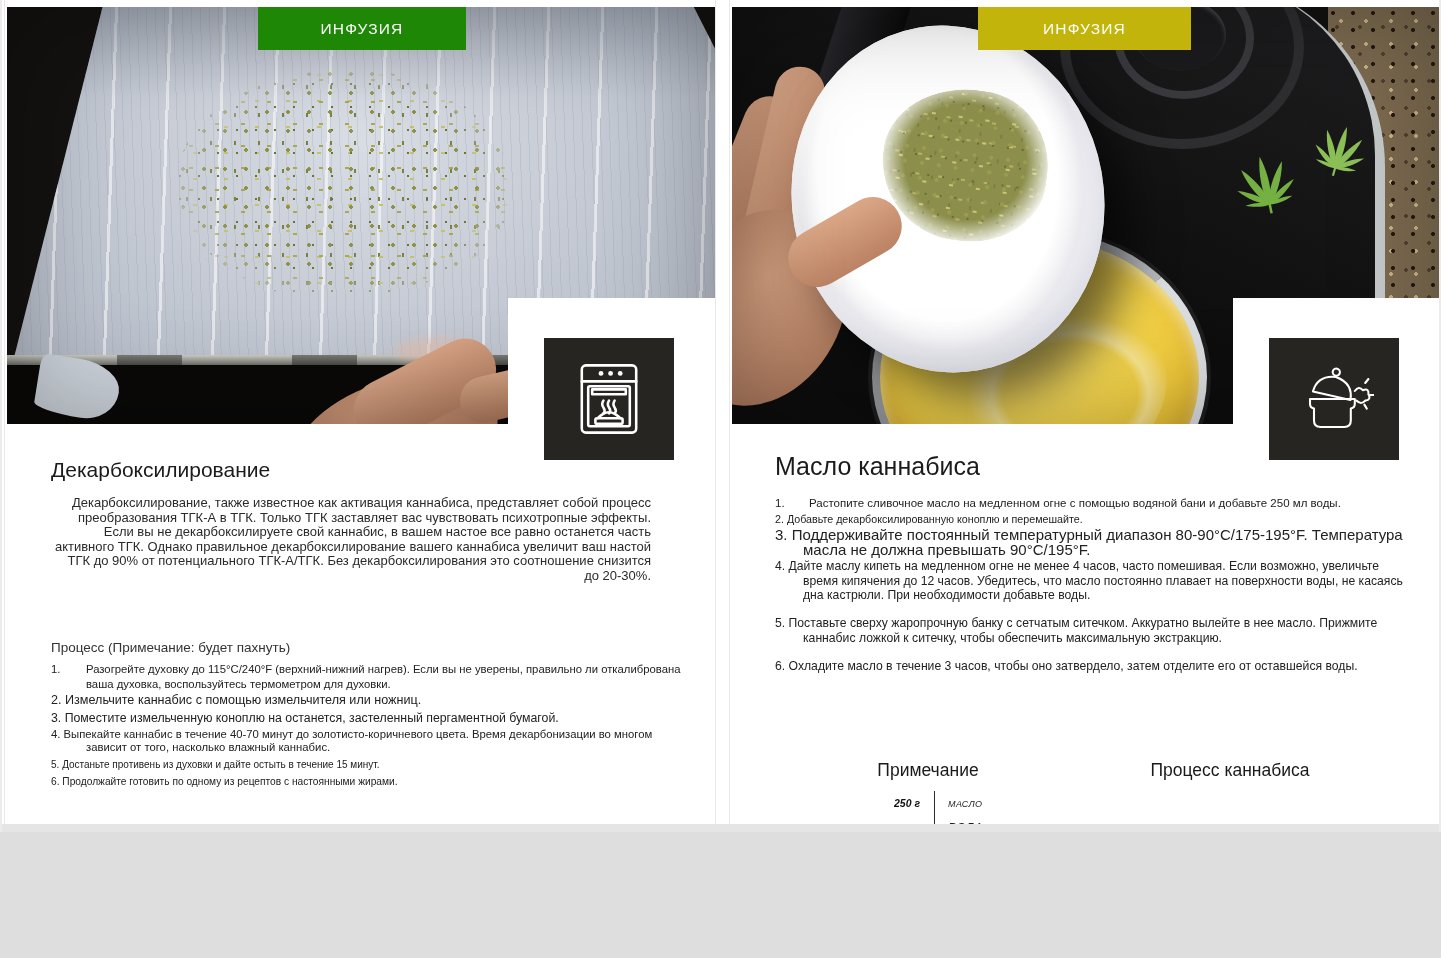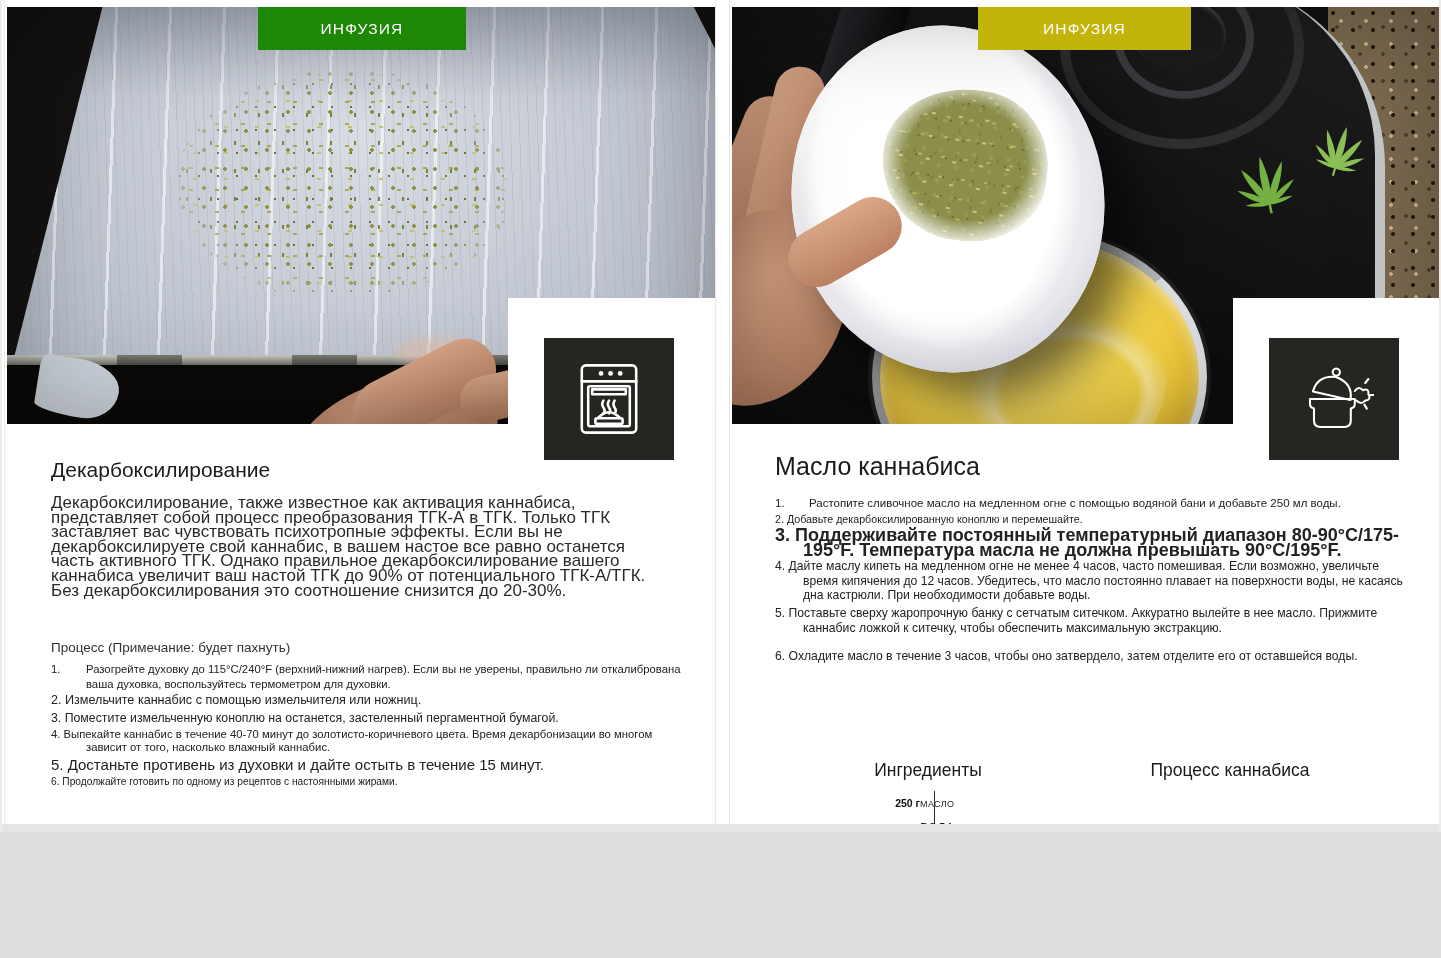--- a/index.html
+++ b/index.html
@@ -117,52 +117,52 @@
     -webkit-mask-image:radial-gradient(ellipse at 50% 48%, #000 0 52%, rgba(0,0,0,0) 76%);
     mask-image:radial-gradient(ellipse at 50% 48%, #000 0 52%, rgba(0,0,0,0) 76%);
   }
   .rp-thumb { left:52px; top:206px; width:122px; height:58px; border-radius:32px;
     background:linear-gradient(180deg,#dba887,#bb8263); transform:rotate(-30deg); }
   .vignette { inset:0; box-shadow:inset 0 0 110px rgba(0,0,0,.30); }
 
   
   .lp-title { position:absolute; left:46px; top:458px; font-size:21px; font-weight:400; color:#1b1b1b; }
   .rp-title { position:absolute; left:45px; top:452px; font-size:25px; font-weight:400; color:#1b1b1b; }
-  .lp-intro { position:absolute; left:46px; top:496px; width:600px; font-size:17px; line-height:14.6px; color:#2a2a2a; }
+  .lp-intro { position:absolute; left:46px; top:496px; width:600px; font-size:13px; line-height:14.6px; color:#2a2a2a;text-align:right; }
   .proc-head { position:absolute; left:46px; top:640px; font-size:13.5px; color:#333;text-align:right; }
 
   .steps { position:absolute; list-style:none; color:#222; }
   .steps-left  { left:46px; top:662px; width:640px; }
   .steps-right { left:45px; top:496px; width:638px; }
   .steps li { margin-bottom:2px; }
   .steps li.hang { padding-left:28px; text-indent:-28px; }
   .steps li.tabbed { position:relative; padding-left:34px; text-indent:0; }
   .steps li.tabbed .n { position:absolute; left:0; top:0; }
   .steps-left  li.tabbed { padding-left:35px; }
   .steps-left li:nth-child(1) { font-size:11.3px; line-height:14.6px; }
   .steps-left li:nth-child(2) { font-size:12.6px; line-height:15.5px; }
   .steps-left li:nth-child(3) { font-size:12.3px; line-height:15px; }
   .steps-left li:nth-child(4) { font-size:11.3px; line-height:13.4px; padding-left:35px; text-indent:-35px; }
-  .steps-left li:nth-child(5) { font-size:15px; line-height:15.5px; margin-top:1px; }
+  .steps-left li:nth-child(5) { font-size:10px; line-height:15.5px; margin-top:1px; }
   .steps-left li:nth-child(6) { font-size:10.2px; line-height:13px; margin-top:3px; }
   .steps-right li:nth-child(1) { font-size:11.5px; line-height:14.8px; }
   .steps-right li:nth-child(2) { font-size:10.7px; line-height:13.6px; }
-  .steps-right li:nth-child(3) { font-size:18px; line-height:14.4px;font-weight:bold; }
+  .steps-right li:nth-child(3) { font-size:15px; line-height:14.4px; }
   .steps-right li:nth-child(4) { font-size:12.2px; line-height:14.4px; }
-  .steps-right li:nth-child(5) { font-size:12.2px; line-height:14.4px; margin-top:4px; }
+  .steps-right li:nth-child(5) { font-size:12.2px; line-height:14.4px; margin-top:14px; }
   .steps-right li:nth-child(6) { font-size:12.2px; line-height:14.4px; margin-top:14px; }
 
   
   .ing-col { position:absolute; top:760px; }
   .ing-col-1 { left:98px;  width:200px; }
   .ing-col-2 { left:370px; width:260px; }
   .ing-head { text-align:center; font-size:17.5px; color:#1a1a1a; }
   .ing-rows { position:relative; margin-top:16px; }
   .ing-rows .rule { position:absolute; left:106px; top:-6px; width:1px; height:96px; background:#2b2b2b; }
-  .ing-row { display:grid; grid-template-columns:92px 1fr; align-items:baseline; min-height:24px; }
+  .ing-row { display:grid; grid-template-columns:92px 1fr; column-gap:28px; align-items:baseline; min-height:24px;font-style:italic; }
   .ing-qty { text-align:right; font-weight:700; color:#111; }
   .q-sm { font-size:10.5px; } .q-md { font-size:12px; }
   .ing-name { color:#1d1d1d; }
   .l-tiny { font-size:9px; letter-spacing:.4px; } .l-big { font-size:12.5px; } .l-sm { font-size:9.5px; letter-spacing:.3px; }
 
   
   .pagenum { position:absolute; left:0; width:100%; top:912px; height:32px;
     display:flex; align-items:center; justify-content:center; gap:26px; }
   .pagenum .num { font-size:20px; color:#111; }
   .pagenum .dash { width:44px; height:2px; background:#1d1d1d; }
@@ -302,21 +302,21 @@
     <ol class="steps steps-right">
       <li class="tabbed"><span class="n">1.</span><span>Растопите сливочное масло на медленном огне с помощью водяной бани и добавьте 250 мл воды.</span></li>
       <li class="hang"><span class="n">2.</span> <span>Добавьте декарбоксилированную коноплю и перемешайте.</span></li>
       <li class="hang"><span class="n">3.</span> <span>Поддерживайте постоянный температурный диапазон 80-90°C/175-195°F. Температура масла не должна превышать 90°C/195°F.</span></li>
       <li class="hang"><span class="n">4.</span> <span>Дайте маслу кипеть на медленном огне не менее 4 часов, часто помешивая. Если возможно, увеличьте время кипячения до 12 часов. Убедитесь, что масло постоянно плавает на поверхности воды, не касаясь дна кастрюли. При необходимости добавьте воды.</span></li>
       <li class="hang"><span class="n">5.</span> <span>Поставьте сверху жаропрочную банку с сетчатым ситечком. Аккуратно вылейте в нее масло. Прижмите каннабис ложкой к ситечку, чтобы обеспечить максимальную экстракцию.</span></li>
       <li class="hang"><span class="n">6.</span> <span>Охладите масло в течение 3 часов, чтобы оно затвердело, затем отделите его от оставшейся воды.</span></li>
     </ol>
 
     <div class="ing-col ing-col-1">
-      <div class="ing-head">Ингредиенты</div>
+      <div class="ing-head">Примечание</div>
       <div class="ing-rows">
         <div class="rule"></div>
         <div class="ing-row">
           <span class="ing-qty q-sm">250 г</span>
           <span class="ing-name l-tiny">МАСЛО</span>
         </div>
         <div class="ing-row">
           <span class="ing-qty q-sm">250 мл</span>
           <span class="ing-name l-big">ВОДА</span>
         </div>

